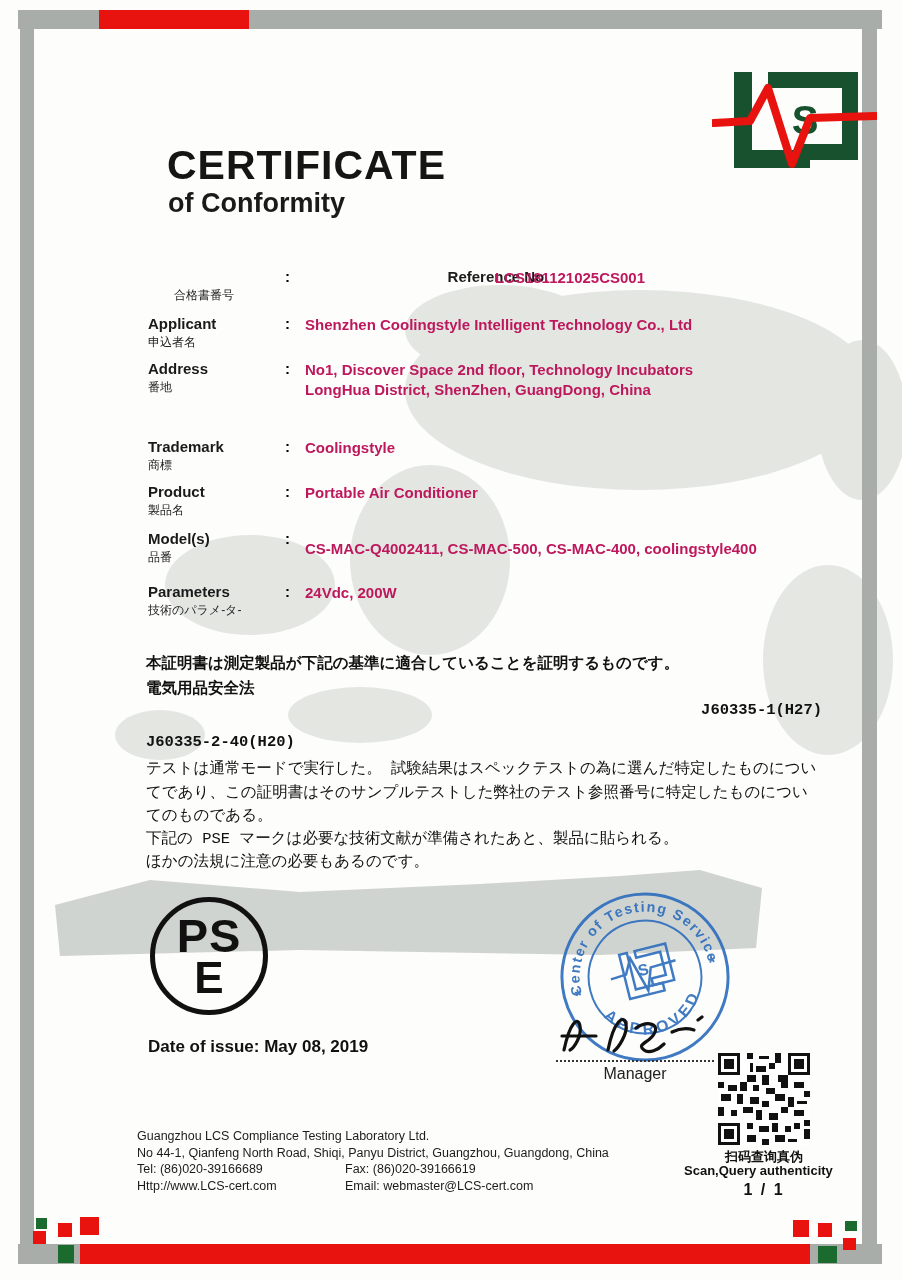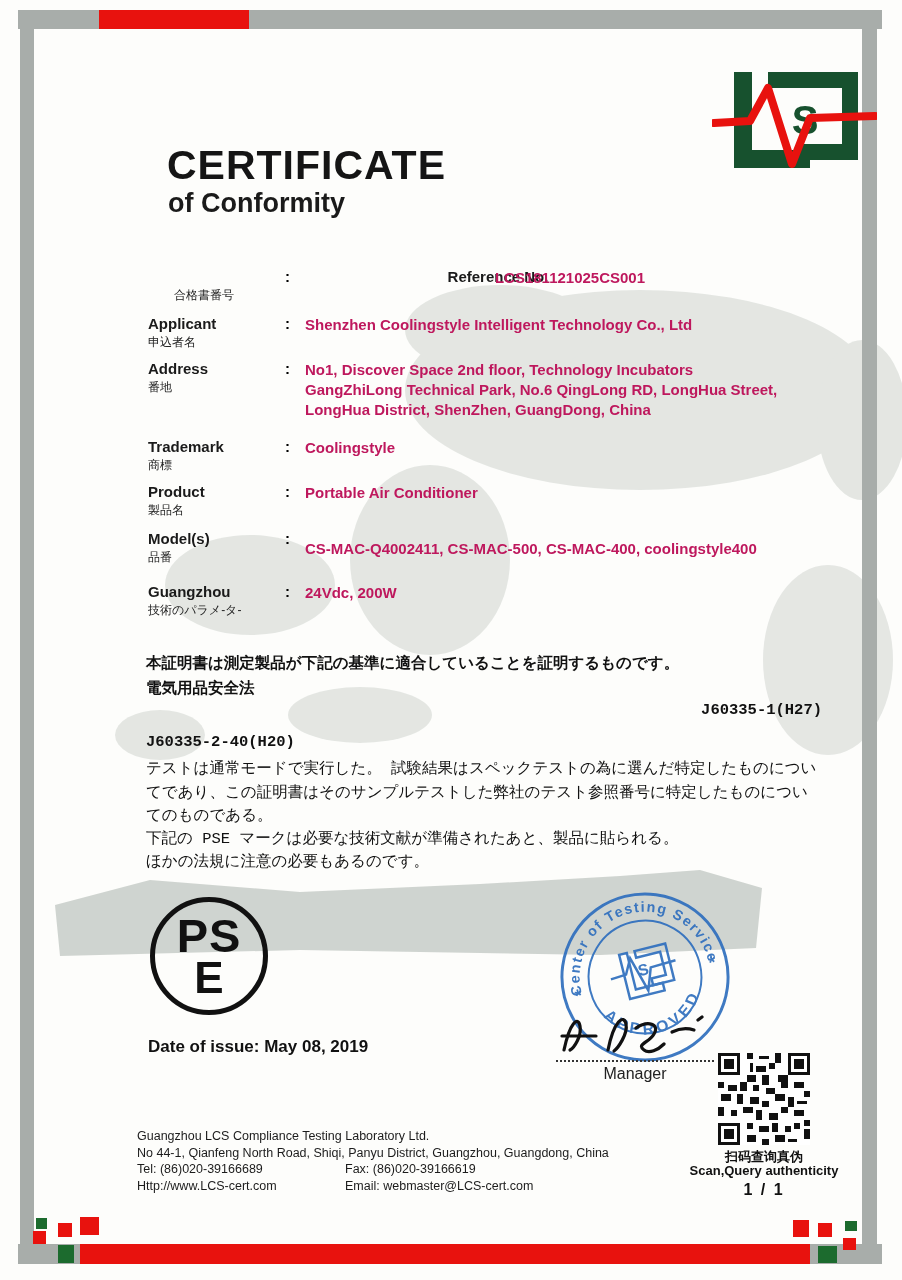--- a/index.html
+++ b/index.html
@@ -55,21 +55,21 @@
 
   
   .date { left:148px; top:1037px; font-size:17px; font-weight:bold; color:#111; }
   .footer { left:137px; top:1128px; font-size:12.5px; color:#1c1c1c; line-height:16.5px; }
   .fcols { position:relative; }
   .fcol2 { position:absolute; left:208px; top:0; }
 
   
   .qr { left:718px; top:1053px; width:92px; height:92px; }
   .qr-cap-zh { left:712px; top:1148px; width:104px; text-align:center; font-size:13px; font-weight:bold; color:#111; }
-  .qr-cap-en { left:684px; top:1163px; width:160px; text-align:center; font-size:13px; font-weight:bold; color:#111; }
+  .qr-cap-en { left:684px; top:1163px; width:160px; text-align:left; font-size:13px; font-weight:bold; color:#111; }
   .pageno { left:712px; top:1181px; width:104px; text-align:center; font-size:16px; font-weight:bold; letter-spacing:2px; color:#111; }
 </style>
 </head>
 <body>
 
 <div class="page">
 
   <svg class="abs map" viewBox="0 0 902 1280">
     <g fill="#bcc3bc" opacity="0.38">
       <ellipse cx="640" cy="390" rx="235" ry="100"></ellipse>
@@ -127,21 +127,20 @@
     <div class="colon">:</div>
     <div class="val">Shenzhen Coolingstyle Intelligent Technology Co., Ltd</div>
   </div>
 
   <div class="row" style="top:360px;">
     <div class="lab-en">Address</div>
     <div class="lab-ja">番地</div>
     <div class="colon">:</div>
     <div class="val">
       <div class="vline">No1, Discover Space 2nd floor, Technology Incubators</div>
-      <div class="vline">GangZhiLong Technical Park, No.6 QingLong RD, LongHua Street,</div>
       <div class="vline">LongHua District, ShenZhen, GuangDong, China</div>
     </div>
   </div>
 
   <div class="row" style="top:438px;">
     <div class="lab-en">Trademark</div>
     <div class="lab-ja">商標</div>
     <div class="colon">:</div>
     <div class="val">Coolingstyle</div>
   </div>
@@ -154,21 +153,21 @@
   </div>
 
   <div class="row" style="top:530px;">
     <div class="lab-en">Model(s)</div>
     <div class="lab-ja">品番</div>
     <div class="colon">:</div>
     <div class="val" style="top:9px;">CS-MAC-Q4002411, CS-MAC-500, CS-MAC-400, coolingstyle400</div>
   </div>
 
   <div class="row" style="top:583px;">
-    <div class="lab-en">Guangzhou</div>
+    <div class="lab-en">Parameters</div>
     <div class="lab-ja">技術のパラメ-タ-</div>
     <div class="colon">:</div>
     <div class="val">24Vdc, 200W</div>
   </div>
 
   <div class="abs stmt bold" style="top:653px;">本証明書は測定製品が下記の基準に適合していることを証明するものです。</div>
   <div class="abs stmt bold" style="top:678px;">電気用品安全法</div>
   <div class="abs stmt bold" style="top:701px;text-align:right;">J60335-1(H27)</div>
   <div class="abs stmt bold" style="top:733px;">J60335-2-40(H20)</div>
   <div class="abs stmt para" style="top:828px;">下記の PSE マークは必要な技術文献が準備されたあと、製品に貼られる。</div>

